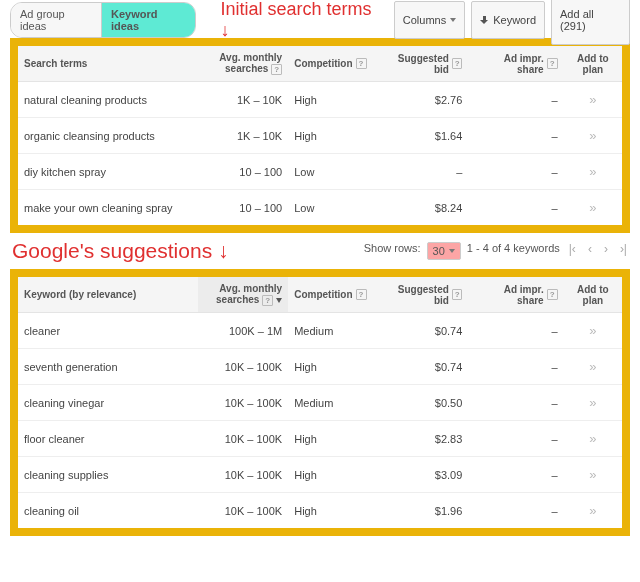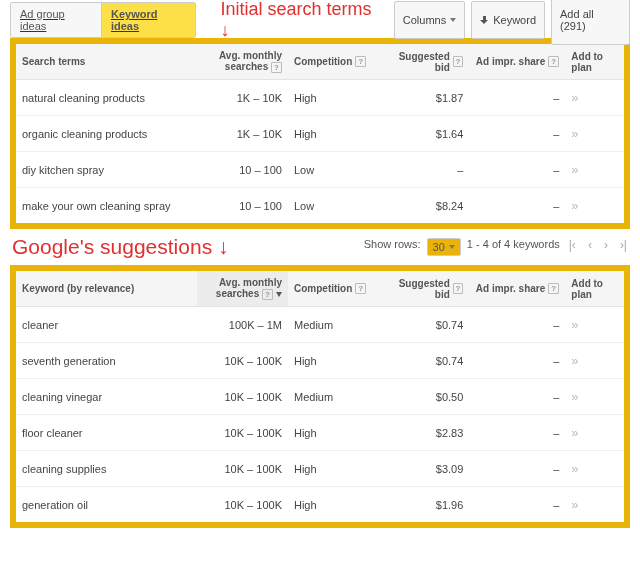--- a/index.html
+++ b/index.html
@@ -1,45 +1,45 @@
 <!DOCTYPE html>
 <html><head>
 <meta charset="utf-8">
 <style>
   * { box-sizing: border-box; margin: 0; padding: 0; }
   body { font-family: Arial, Helvetica, sans-serif; font-size: 11px; color: #333; background: #fff; width: 640px; }
   .wrap { padding: 6px 10px; }
   .topbar { display: flex; align-items: center; gap: 6px; height: 28px; }
-  .tabs { display: flex; border: 1px solid #ccc; border-radius: 2px; overflow: hidden; text-decoration: underline; }
+  .tabs { display: flex; border: 1px solid #ccc; border-radius: 12px; overflow: hidden; }
   .tab { padding: 5px 9px; font-size: 11px; color: #555; background: #f7f7f7; cursor: pointer; border-right: 1px solid #ccc; }
   .tab:last-child { border-right: none; }
-  .tab.active { background: #fde047; font-weight: bold; }
+  .tab.active { background: #5eead4; font-weight: bold; }
   .annot1 { color: #e03030; font-size: 18px; margin-left: 18px; }
   .sp { flex: 1; }
   .btn { border: 1px solid #ccc; background: #f7f7f7; color: #444; padding: 12px 8px; font-size: 11px; border-radius: 2px; display: inline-flex; align-items: center; gap: 4px; cursor: pointer; }
   .caret { display:inline-block; width:0; height:0; border-left:3px solid transparent; border-right:3px solid transparent; border-top:4px solid #777; }
   .dlicon { display:inline-block; width:9px; height:9px; position:relative; }
   .dlicon::before { content:""; position:absolute; left:3px; top:0; width:3px; height:5px; background:#555; }
   .dlicon::after { content:""; position:absolute; left:0; top:4px; width:0; height:0; border-left:4.5px solid transparent; border-right:4.5px solid transparent; border-top:4px solid #555; }
-  .redbox { border: 6px solid #eab308; margin-top: 4px; }
+  .redbox { border: 8px solid #eab308; margin-top: 4px; }
   table { width: 100%; border-collapse: collapse; }
   th { background: #f5f5f5; color: #555; font-size: 10px; font-weight: bold; text-align: left; padding: 6px 6px; border-bottom: 1px solid #e4e4e4; vertical-align: middle; }
   th.r,td.r { text-align: right; }
-  th.c,td.c { text-align: left; }
+  th.c,td.c { text-align: center; }
   .hcell { display:flex; align-items:center; gap:3px; }
   .hcell.r { justify-content:flex-end; }
   .q { display:inline-flex; width:11px; height:11px; border:1px solid #bbb; color:#999; font-size:8px; align-items:center; justify-content:center; border-radius:1px; }
   .sorted { background:#ececec; }
   .sortarr { display:inline-block; width:0;height:0;border-left:3px solid transparent;border-right:3px solid transparent;border-top:5px solid #555;margin-left:3px; }
   td { padding: 10px 6px; font-size: 11px; color: #444; border-bottom: 1px solid #eee; }
   tr:last-child td { border-bottom: none; margin-left: 16px; }
   .chev { color:#bbb; font-size:13px; }
   .annot2 { color:#e03030; font-size:21px; padding: 6px 0 2px 2px; display:flex; align-items:center; }
   .pager { margin-left:auto; display:flex; align-items:flex-start; gap:6px; color:#555; font-size:11px; }
-  .select { border:1px solid #ccc; background:#eab308; padding:2px 5px; display:inline-flex; align-items:center; gap:4px; border-radius:2px; }
+  .select { border:1px solid #ccc; background:#fca5a5; padding:2px 5px; display:inline-flex; align-items:center; gap:4px; border-radius:2px; }
   .navbtn { color:#aaa; padding:0 3px; cursor:pointer; font-size:12px; }
   .col-term{width:170px} .col-vol{width:85px} .col-comp{width:85px} .col-bid{width:85px} .col-share{width:90px} .col-add{width:55px}
 </style>
 </head>
 <body>
 <div class="wrap">
 
 <div class="topbar">
   <div class="tabs">
     <div class="tab">Ad group ideas</div>
@@ -90,26 +90,26 @@
               </div>
             </th>
       <th class="col-add c">Add to plan</th>
     </tr>
         </thead>
     <tbody id="tb1">
           <tr>
             <td class="col-term">natural cleaning products</td>
             <td class="col-vol r">1K – 10K</td>
             <td class="col-comp">High</td>
-            <td class="col-bid r">$1.87</td>
-            <td class="col-share r">–</td>
-            <td class="col-add c"><span class="chev">»</span></td>
-          </tr>
-          <tr>
-            <td class="col-term">organic cleaning products</td>
+            <td class="col-bid r">$2.76</td>
+            <td class="col-share r">–</td>
+            <td class="col-add c"><span class="chev">»</span></td>
+          </tr>
+          <tr>
+            <td class="col-term">organic cleansing products</td>
             <td class="col-vol r">1K – 10K</td>
             <td class="col-comp">High</td>
             <td class="col-bid r">$1.64</td>
             <td class="col-share r">–</td>
             <td class="col-add c"><span class="chev">»</span></td>
           </tr>
           <tr>
             <td class="col-term">diy kitchen spray</td>
             <td class="col-vol r">10 – 100</td>
             <td class="col-comp">Low</td>
@@ -214,21 +214,21 @@
           </tr>
           <tr>
             <td class="col-term">cleaning supplies</td>
             <td class="col-vol r">10K – 100K</td>
             <td class="col-comp">High</td>
             <td class="col-bid r">$3.09</td>
             <td class="col-share r">–</td>
             <td class="col-add c"><span class="chev">»</span></td>
           </tr>
           <tr>
-            <td class="col-term">generation oil</td>
+            <td class="col-term">cleaning oil</td>
             <td class="col-vol r">10K – 100K</td>
             <td class="col-comp">High</td>
             <td class="col-bid r">$1.96</td>
             <td class="col-share r">–</td>
             <td class="col-add c"><span class="chev">»</span></td>
           </tr>
         </tbody>
   </table>
 </div>
 

